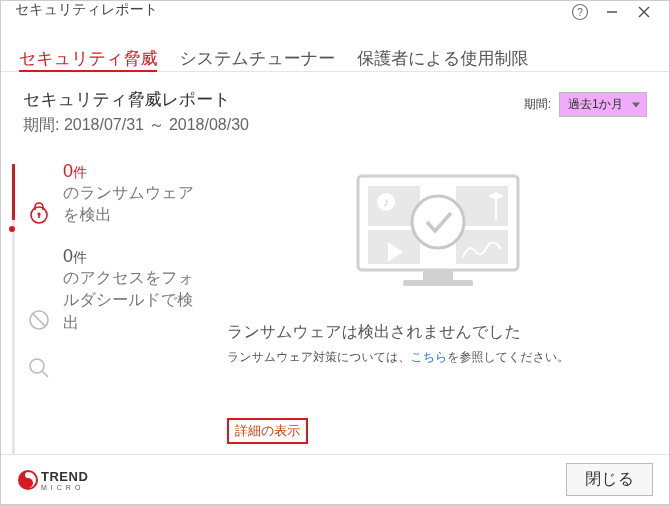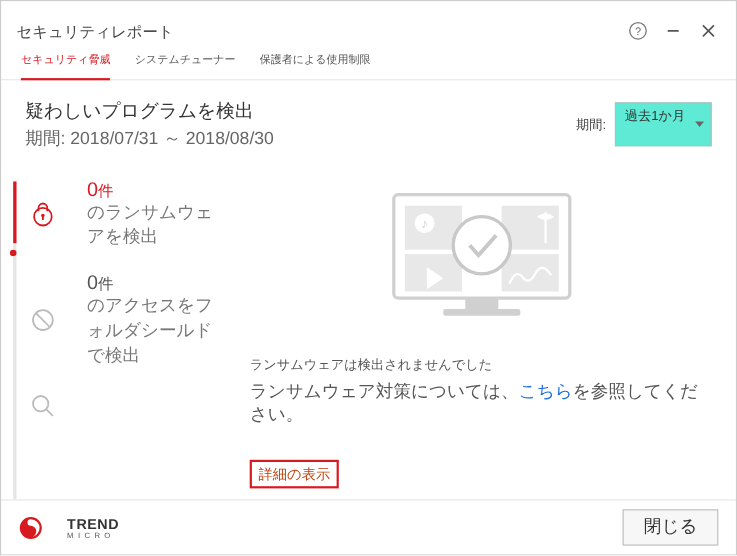--- a/index.html
+++ b/index.html
@@ -1,51 +1,51 @@
 <!DOCTYPE html>
 <html><head>
 <meta charset="utf-8">
 <style>
   * { box-sizing: border-box; margin: 0; padding: 0; font-family: "Meiryo", "Yu Gothic", sans-serif; }
   html, body { width: 670px; height: 505px; background: #fff; }
   .window { width: 670px; height: 505px; border: 1px solid #ccc; display: flex; flex-direction: column; position: relative; }
-  .titlebar { height: 38px; display: flex; align-items: flex-end; padding: 0 14px; color: #444; font-size: 14px; }
+  .titlebar { height: 38px; display: flex; align-items: flex-start; padding: 0 14px; color: #444; font-size: 14px; }
   .titlebar .spacer { flex: 1; }
   .tb-icon { width: 22px; height: 22px; display: flex; align-items: center; justify-content: center; margin-left: 10px; color: #555; cursor: pointer; }
   .tabs { display: flex; padding: 8px 18px 0 18px; border-bottom: 1px solid #e5e5e5; gap: 22px; }
-  .tab { font-size: 10px; color: #555; padding-bottom: 10px; cursor: pointer; }
+  .tab { font-size: 17px; color: #555; cursor: pointer; }
   .tab.active { color: #d71920; border-bottom: 2px solid #d71920; margin-bottom: -1px; }
   .subhead { display: flex; align-items: flex-start; padding: 16px 22px 8px 22px; }
   .subhead h2 { font-size: 17px; font-weight: 500; color: #333; }
   .subhead .period-line { font-size: 16px; color: #666; margin-top: 4px; }
   .subhead .right { margin-left: auto; display: flex; align-items: center; gap: 8px; margin-top: 4px; }
   .subhead .right label { font-size: 12px; color: #444; }
-  .dropdown { border: 1px solid #bbb; font-size: 12px; padding: 3px 20px 18px 8px; min-width: 88px; position: relative; cursor: pointer; background: #5eead4; color: #333; }
+  .dropdown { border: 1px solid #bbb; font-size: 12px; padding: 3px 20px 3px 8px; min-width: 88px; position: relative; cursor: pointer; background: #f0abfc; color: #333; }
   .dropdown::after { content: ""; position: absolute; right: 6px; top: 50%; transform: translateY(-50%); border-left: 4px solid transparent; border-right: 4px solid transparent; border-top: 5px solid #666; }
   .content { flex: 1; display: flex; padding: 8px 0 0 0; overflow: hidden; }
   .side { width: 210px; padding-left: 16px; position: relative; }
   .vbar { position: absolute; left: 11px; top: 12px; bottom: 0; width: 3px; background: #e5e5e5; }
   .vbar .seg { position: absolute; left: 0; top: 0; height: 56px; width: 3px; background: #d71920; }
   .vdot { position: absolute; left: 8px; top: 74px; width: 6px; height: 6px; background: #d71920; border-radius: 50%; }
-  .stat { display: flex; align-items: center; padding: 10px 6px 10px 8px; gap: 26px; cursor: pointer; }
+  .stat { display: flex; align-items: flex-end; padding: 10px 6px 10px 8px; gap: 10px; cursor: pointer; }
   .stat .ico { width: 28px; height: 28px; flex: 0 0 28px; display: flex; align-items: center; justify-content: center; color: #bbb; }
   .stat.active .ico { color: #d71920; }
   .stat .ntxt { font-size: 18px; color: #555; line-height: 1; }
   .stat.active .ntxt { color: #d71920; }
   .stat .unit { font-size: 14px; }
   .stat .desc { font-size: 16px; color: #777; line-height: 1.4; max-width: 140px; margin-top: 2px; }
   .main { flex: 1; padding: 10px 20px 10px 16px; display: flex; flex-direction: column; }
   .illus { width: 230px; height: 140px; margin: 0 auto 20px auto; display: flex; align-items: center; justify-content: center; }
-  .msg1 { font-size: 12px; color: #555; margin-bottom: 6px; }
-  .msg2 { font-size: 16px; color: #555; }
+  .msg1 { font-size: 16px; color: #555; margin-bottom: 6px; }
+  .msg2 { font-size: 12px; color: #555; }
   .msg2 a { color: #1e6fdc; text-decoration: none; cursor: pointer; }
   .detail-link { margin-top: auto; }
   .detail-link a { color: #c2410c; font-size: 13px; text-decoration: none; border: 2px solid #d71920; display: inline-block; padding: 2px 6px; cursor: pointer; }
   .footer { height: 50px; border-top: 1px solid #e5e5e5; display: flex; align-items: center; padding: 0 16px; }
-  .brand { display: flex; align-items: center; gap: 22px; color: #333; justify-content: center; }
+  .brand { display: flex; align-items: center; gap: 2px; color: #333; justify-content: center; }
   .brand .bname { font-weight: 700; font-size: 13px; letter-spacing: 0.5px; }
   .brand .bsub { font-size: 7px; letter-spacing: 4px; color: #555; }
   .close-btn { margin-left: auto; border: 1px solid #bbb; background: #f7f7f7; font-size: 16px; padding: 5px 18px; cursor: pointer; color: #333; }
   svg { display: block; }
 </style>
 </head>
 <body>
 
 <div class="window">
 
@@ -72,21 +72,21 @@
   </div>
 
   <div class="tabs">
     <div class="tab active">セキュリティ脅威</div>
     <div class="tab">システムチューナー</div>
     <div class="tab">保護者による使用制限</div>
   </div>
 
   <div class="subhead">
     <div>
-      <h2>疑わしいプログラムを検出</h2>
+      <h2>セキュリティ脅威レポート</h2>
       <div class="period-line">
         <span>期間:</span>
         <span>2018/07/31 ～ 2018/08/30</span>
       </div>
     </div>
     <div class="right">
       <label>期間:</label>
       <div class="dropdown">
         <span>過去1か月</span>
       </div>

